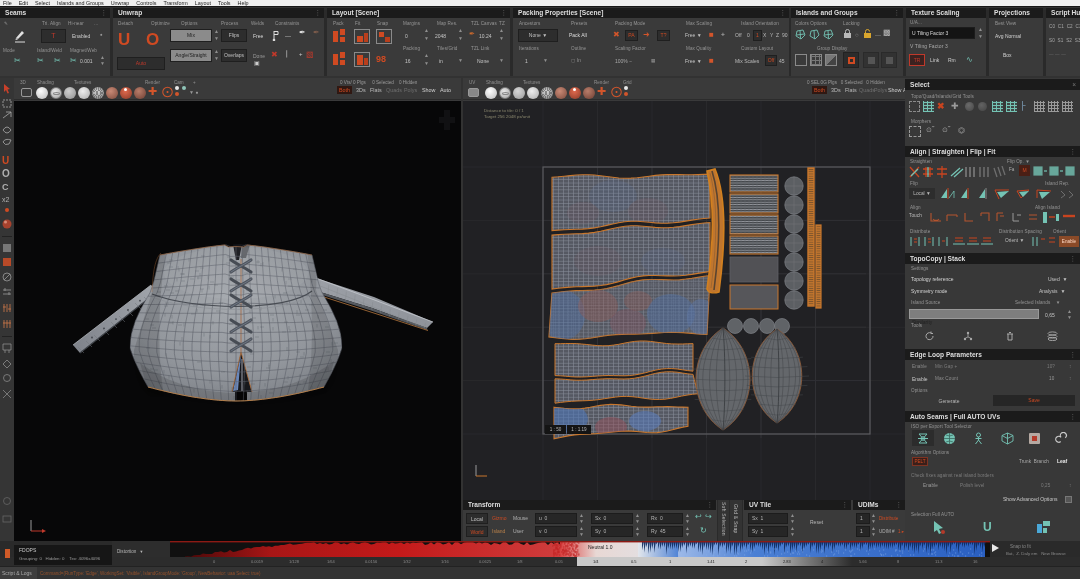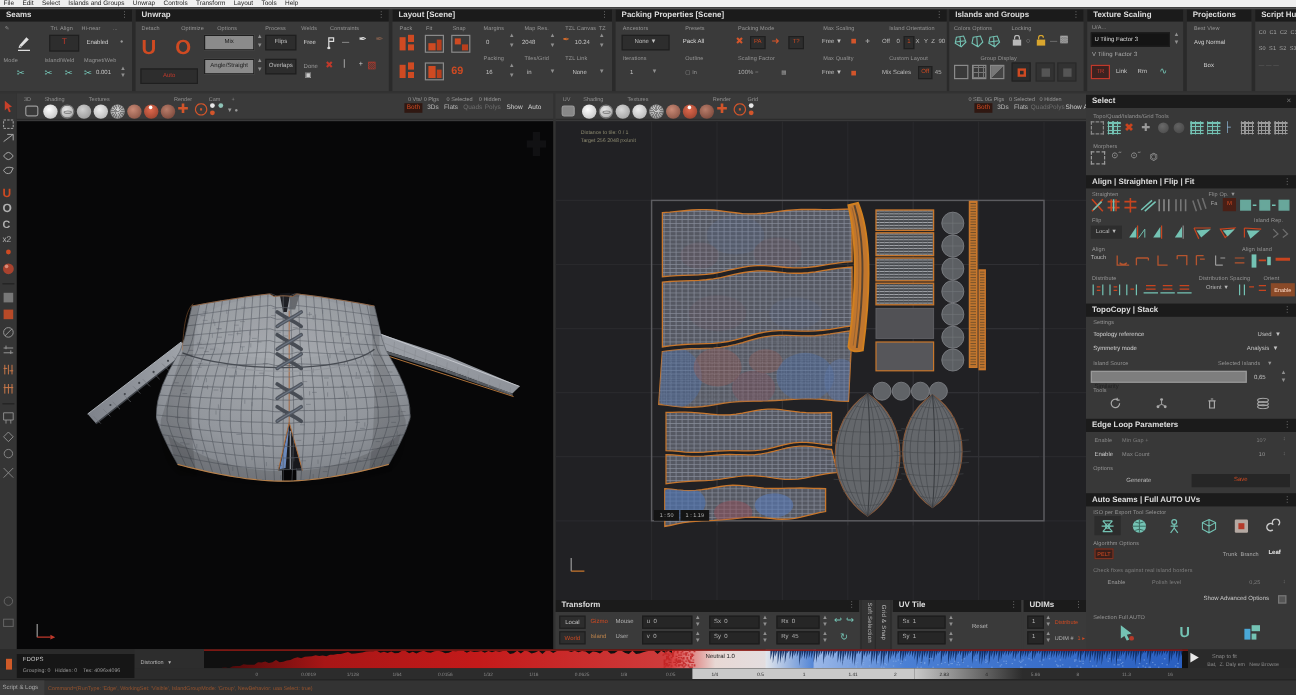--- a/index.html
+++ b/index.html
@@ -107,21 +107,21 @@
  <div class="lbl" style="left:50px;top:13px">Snap</div>
  <div class="lbl" style="left:76px;top:13px">Margins</div>
  <div class="lbl" style="left:110px;top:13px">Map Res.</div>
  <div class="lbl" style="left:144px;top:13px">TZL Canvas</div>
  <div class="lbl" style="left:172px;top:13px">TZ</div>
  <div class="abs" id="lay-ic1" style="left:5px;top:21px;width:16px;height:15px"></div>
  <div class="abs" id="lay-ic2" style="left:27px;top:21px;width:16px;height:15px"></div>
  <div class="abs" id="lay-ic3" style="left:49px;top:21px;width:16px;height:15px"></div>
  <div class="abs" id="lay-ic4" style="left:5px;top:44px;width:16px;height:15px"></div>
  <div class="abs" id="lay-ic5" style="left:27px;top:44px;width:16px;height:15px"></div>
- <div class="abs" id="lay-ic6" style="left:49px;top:44px;width:16px;height:15px;color:#cf4a22;font-size:9px;font-weight:bold;line-height:15px">69</div>
+ <div class="abs" id="lay-ic6" style="left:49px;top:44px;width:16px;height:15px;color:#cf4a22;font-size:9px;font-weight:bold;line-height:15px">98</div>
  <div class="wlbl" style="left:78px;top:25px;color:#c4c4c4">0</div>
  <div class="spn" style="left:97px;top:19px">▲</div>
         <div class="spn" style="left:97px;top:27px">▼</div>
  <div class="wlbl" style="left:108px;top:25px;color:#c4c4c4">2048</div>
  <div class="spn" style="left:131px;top:19px">▲</div>
         <div class="spn" style="left:131px;top:27px">▼</div>
  <div class="ticon" style="left:142px;top:23px;color:#cf6a2c;font-size:7px">✒</div>
  <div class="wlbl" style="left:152px;top:25px;color:#c4c4c4">10.24</div>
  <div class="spn" style="left:172px;top:19px">▲</div>
         <div class="spn" style="left:172px;top:27px">▼</div>

